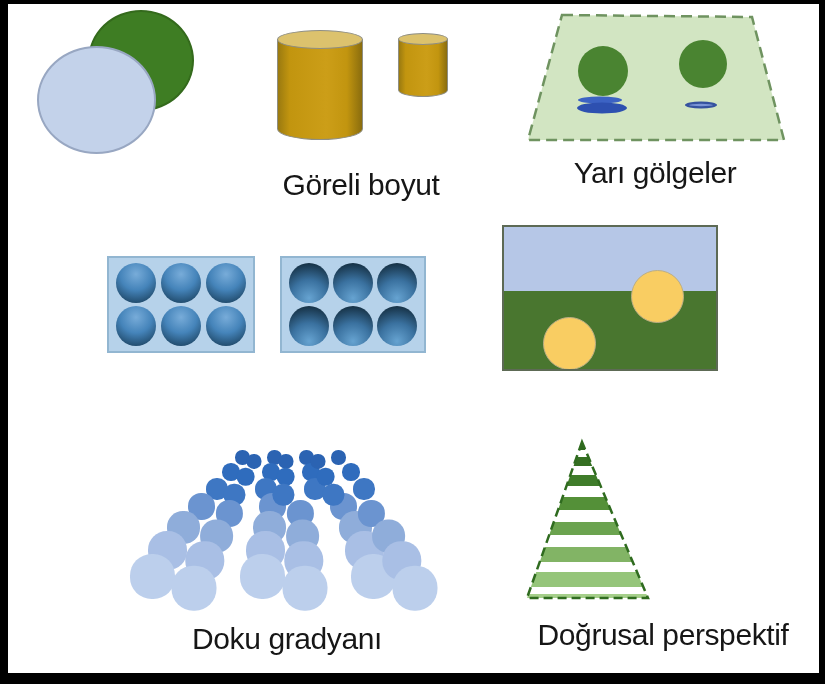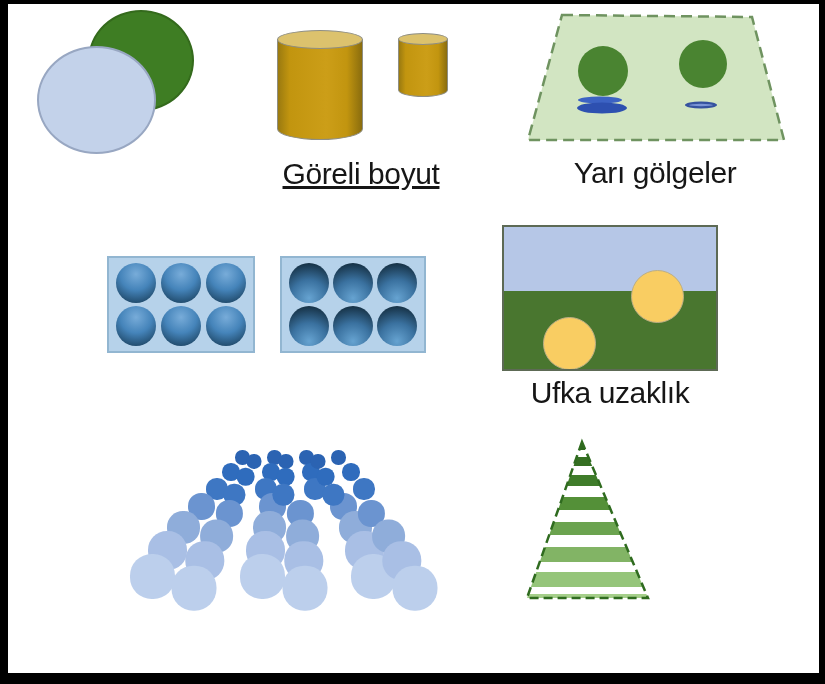--- a/index.html
+++ b/index.html
@@ -71,21 +71,21 @@
   <div class="circ front-circle" style="left:29px;top:42px;width:119px;height:108px;"></div>
 
   <div class="cylinder cyl-big" style="left:269px;top:26px;width:86px;height:110px;">
     <div class="cyl-body"></div>
     <div class="cyl-top"></div>
   </div>
   <div class="cylinder cyl-small" style="left:390px;top:29px;width:50px;height:64px;">
     <div class="cyl-body"></div>
     <div class="cyl-top"></div>
   </div>
-  <div class="caption" style="left:253px;top:153px;width:200px;text-decoration:underline;">Göreli boyut</div>
+  <div class="caption" style="left:253px;top:164px;width:200px;">Göreli boyut</div>
 
   <svg class="trap-svg" style="left:512px;top:6px;" width="272" height="140" viewBox="0 0 272 140">
     <polygon points="42,5 232,7 264,130 8,130" style="fill:var(--ground_plane);stroke:var(--plane_edge);stroke-width:2.5;stroke-dasharray:11 6;"></polygon>
     <ellipse cx="80" cy="90" rx="22" ry="3.5" style="fill:#3c63c4;"></ellipse>
     <ellipse cx="82" cy="98" rx="25" ry="5.5" style="fill:var(--shadow_blue);"></ellipse>
     <ellipse cx="181" cy="95" rx="16" ry="3.5" style="fill:#35529f;"></ellipse>
     <ellipse cx="181" cy="95" rx="12" ry="1.2" style="fill:#7b95d6;"></ellipse>
     <circle cx="83" cy="61" r="25" style="fill:var(--sphere_green);"></circle>
     <circle cx="183" cy="54" r="24" style="fill:var(--sphere_green);"></circle>
   </svg>
@@ -107,21 +107,20 @@
     <div class="sphere dent"></div>
     <div class="sphere dent"></div>
   </div>
 
   <div class="ufka">
     <div class="sky"></div>
     <div class="grass"></div>
     <div class="sun" style="left:127px;top:43px;"></div>
     <div class="sun" style="left:39px;top:90px;"></div>
   </div>
-  <div class="caption" style="left:492px;top:372px;width:220px;">Ufka uzaklık</div>
 
   <div class="texture">
       <div class="tex-row" style="width: 112px; height: 15px; margin-top: 0px;">
         <div class="tex-c" style="width: 15px; height: 15px; background: rgb(43, 99, 178);"></div>
         <div class="tex-c" style="width: 15px; height: 15px; background: rgb(43, 99, 178);"></div>
         <div class="tex-c" style="width: 15px; height: 15px; background: rgb(43, 99, 178);"></div>
         <div class="tex-c" style="width: 15px; height: 15px; background: rgb(43, 99, 178);"></div>
         <div class="tex-c" style="width: 15px; height: 15px; background: rgb(43, 99, 178);"></div>
         <div class="tex-c" style="width: 15px; height: 15px; background: rgb(43, 99, 178);"></div>
         <div class="tex-c" style="width: 15px; height: 15px; background: rgb(43, 99, 178);"></div>
@@ -170,33 +169,35 @@
       </div>
       <div class="tex-row" style="width: 322px; height: 45px; margin-top: -16px;">
         <div class="tex-c" style="width: 45px; height: 45px; background: rgb(188, 207, 236);"></div>
         <div class="tex-c" style="width: 45px; height: 45px; background: rgb(188, 207, 236);"></div>
         <div class="tex-c" style="width: 45px; height: 45px; background: rgb(188, 207, 236);"></div>
         <div class="tex-c" style="width: 45px; height: 45px; background: rgb(188, 207, 236);"></div>
         <div class="tex-c" style="width: 45px; height: 45px; background: rgb(188, 207, 236);"></div>
         <div class="tex-c" style="width: 45px; height: 45px; background: rgb(188, 207, 236);"></div>
       </div>
     </div>
+  <div class="caption" style="left:167px;top:618px;width:224px;">Doku gradyanı</div>
 
   <svg class="persp-svg" style="left:512px;top:436px;" width="135" height="162" viewBox="0 0 135 162">
     <defs>
       <clipPath id="tri-clip">
         <polygon points="62,2 7,158 128,158"></polygon>
       </clipPath>
     </defs>
     <g id="stripe-group" clip-path="url(#tri-clip)">
         <rect x="-5" width="145" y="2" height="8" fill="#2e681e"></rect>
         <rect x="-5" width="145" y="17" height="9" fill="#356f22"></rect>
         <rect x="-5" width="145" y="35" height="11" fill="#3f7c2a"></rect>
         <rect x="-5" width="145" y="57" height="13" fill="#549038"></rect>
         <rect x="-5" width="145" y="82" height="13" fill="#6ba34f"></rect>
         <rect x="-5" width="145" y="107" height="15" fill="#82b465"></rect>
         <rect x="-5" width="145" y="132" height="15" fill="#95c57a"></rect>
         <rect x="-5" width="145" y="154" height="6" fill="#a5cf8a"></rect>
       </g>
     <polygon points="62,2 7,158 128,158" style="fill:none;stroke:var(--perspective_edge);stroke-width:2.5;stroke-dasharray:9 5;"></polygon>
   </svg>
+  <div class="caption" style="left:497px;top:614px;width:316px;">Doğrusal perspektif</div>
 
 </div>
 
 </body></html>

